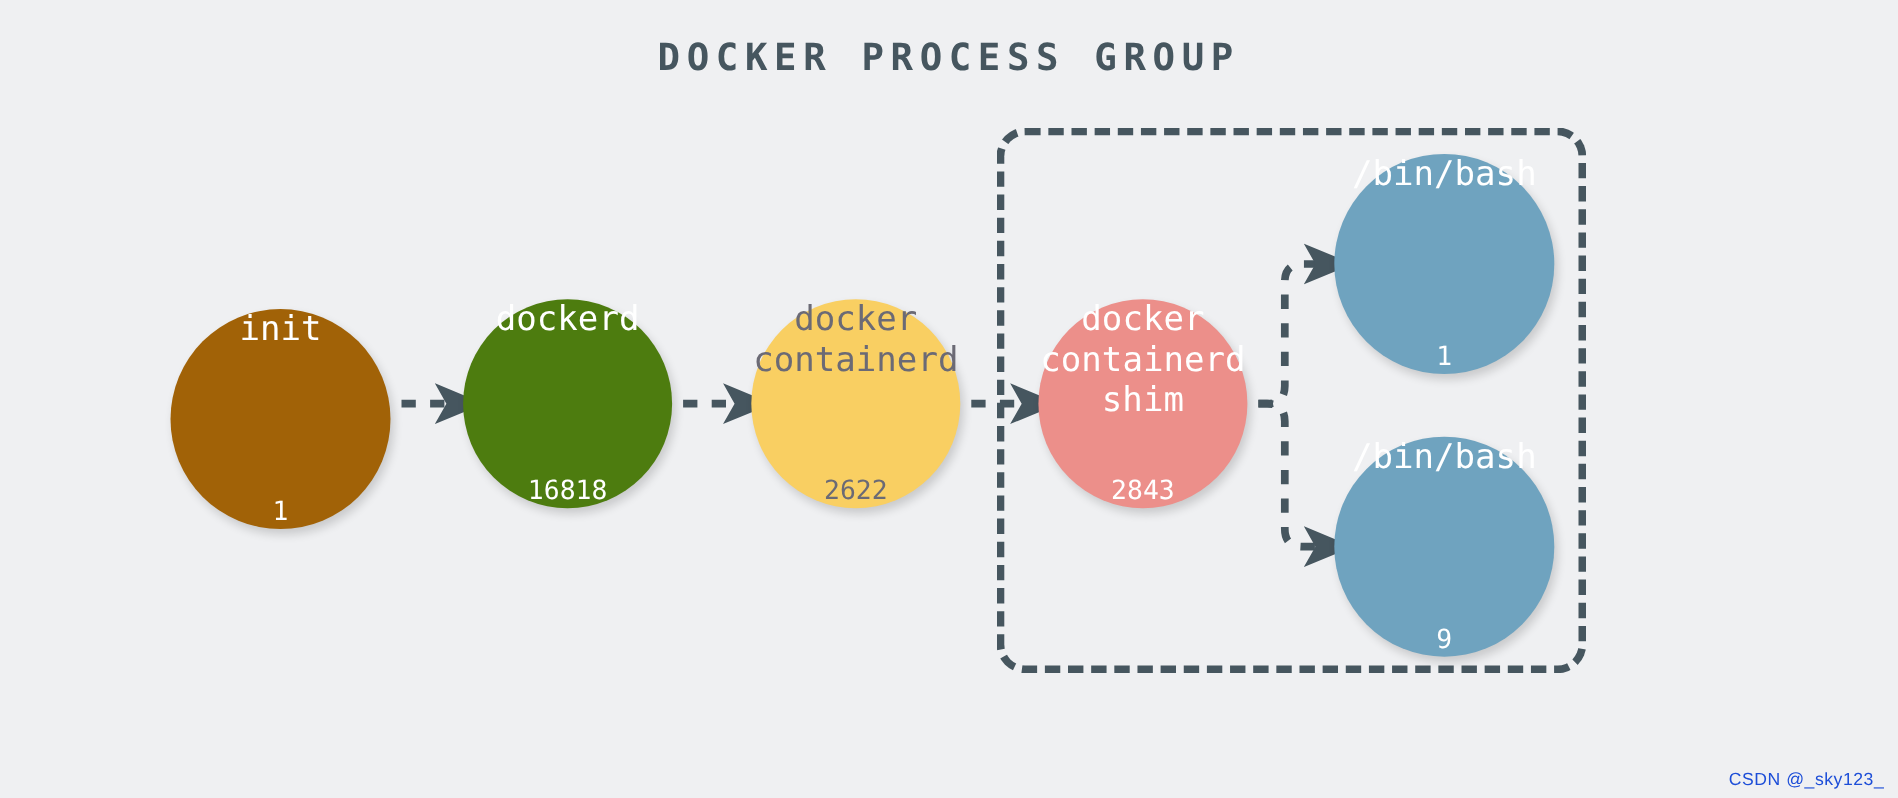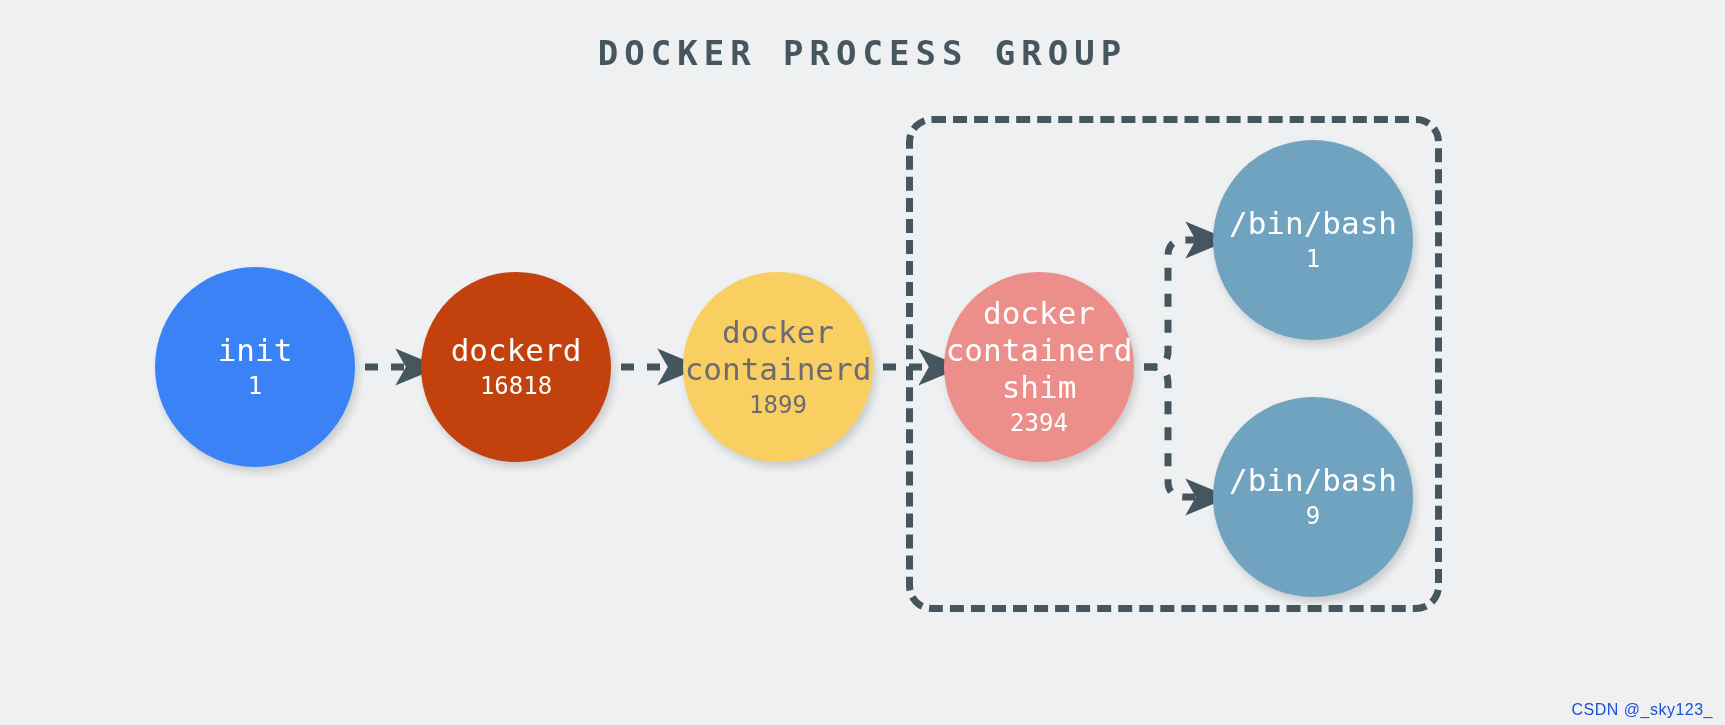--- a/index.html
+++ b/index.html
@@ -45,21 +45,21 @@
     background: transparent;
   }
 
   
   .node {
     position: absolute;
     border-radius: 50%;
     display: flex;
     flex-direction: column;
     align-items: center;
-    justify-content: center;
+    justify-content: space-between;
     text-align: center;
     box-shadow: 3px 5px 9px rgba(0,0,0,0.16);
     box-sizing: border-box;
     padding: 0 6px;
   }
   .node .nm {
     font-family: "DejaVu Sans Mono", monospace;
     font-size: 31px;
     line-height: 37px;
     font-weight: normal;
@@ -116,38 +116,38 @@
     <g id="wire-group">
         <path d="M365,367 L417,367" fill="none" stroke="#46565f" stroke-width="7" stroke-linecap="butt" stroke-linejoin="round" stroke-dasharray="13 13" marker-end="url(#arrowhead)"></path>
         <path d="M621,367 L679,367" fill="none" stroke="#46565f" stroke-width="7" stroke-linecap="butt" stroke-linejoin="round" stroke-dasharray="13 13" marker-end="url(#arrowhead)"></path>
         <path d="M883,367 L940,367" fill="none" stroke="#46565f" stroke-width="7" stroke-linecap="butt" stroke-linejoin="round" stroke-dasharray="13 13" marker-end="url(#arrowhead)"></path>
         <path d="M1144,367 L1152,367 Q1168,367 1168,351 L1168,256 Q1168,240 1184,240 L1207,240" fill="none" stroke="#46565f" stroke-width="7" stroke-linecap="butt" stroke-linejoin="round" stroke-dasharray="13 13" marker-end="url(#arrowhead)"></path>
         <path d="M1144,367 L1152,367 Q1168,367 1168,383 L1168,481 Q1168,497 1184,497 L1207,497" fill="none" stroke="#46565f" stroke-width="7" stroke-linecap="butt" stroke-linejoin="round" stroke-dasharray="13 13" marker-end="url(#arrowhead)"></path>
       </g>
   </svg>
 
   <div id="node-layer">
-      <div class="node light-text" style="left: 155px; top: 267px; width: 200px; height: 200px; background: #3b82f6;">
+      <div class="node light-text" style="left: 155px; top: 281px; width: 200px; height: 200px; background: #a16207;">
         <div class="nm">init</div>
         <div class="pid">1</div>
       </div>
-      <div class="node light-text" style="left: 421px; top: 272px; width: 190px; height: 190px; background: #c2410c;">
+      <div class="node light-text" style="left: 421px; top: 272px; width: 190px; height: 190px; background: #4d7c0f;">
         <div class="nm">dockerd</div>
         <div class="pid">16818</div>
       </div>
       <div class="node dark-text" style="left: 683px; top: 272px; width: 190px; height: 190px; background: rgb(249, 207, 98);">
         <div class="nm">docker
 containerd</div>
-        <div class="pid">1899</div>
+        <div class="pid">2622</div>
       </div>
       <div class="node light-text" style="left: 944px; top: 272px; width: 190px; height: 190px; background: rgb(236, 143, 138);">
         <div class="nm">docker
 containerd
 shim</div>
-        <div class="pid">2394</div>
+        <div class="pid">2843</div>
       </div>
       <div class="node light-text" style="left: 1213px; top: 140px; width: 200px; height: 200px; background: rgb(111, 163, 191);">
         <div class="nm">/bin/bash</div>
         <div class="pid">1</div>
       </div>
       <div class="node light-text" style="left: 1213px; top: 397px; width: 200px; height: 200px; background: rgb(111, 163, 191);">
         <div class="nm">/bin/bash</div>
         <div class="pid">9</div>
       </div>
     </div>

